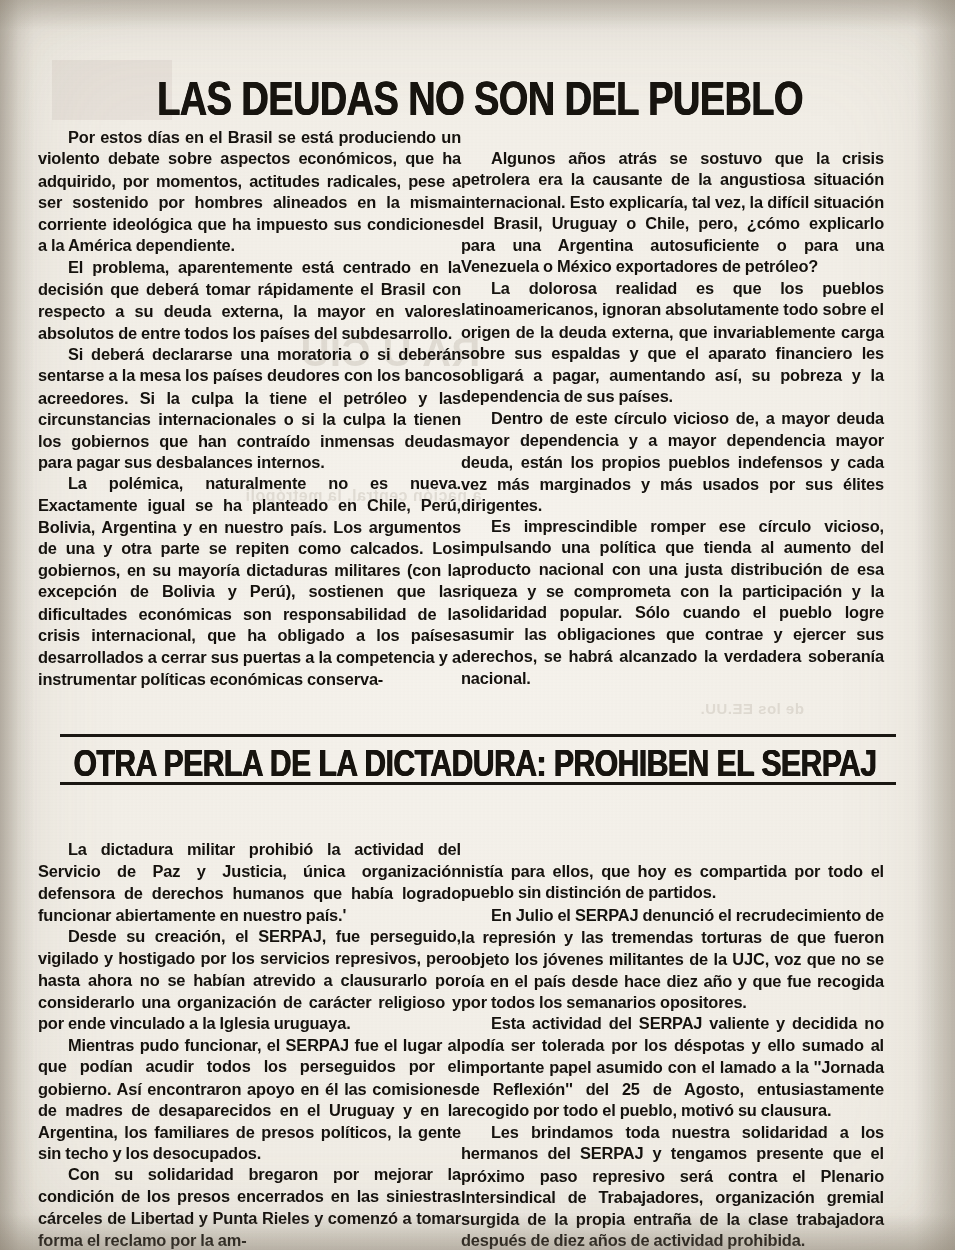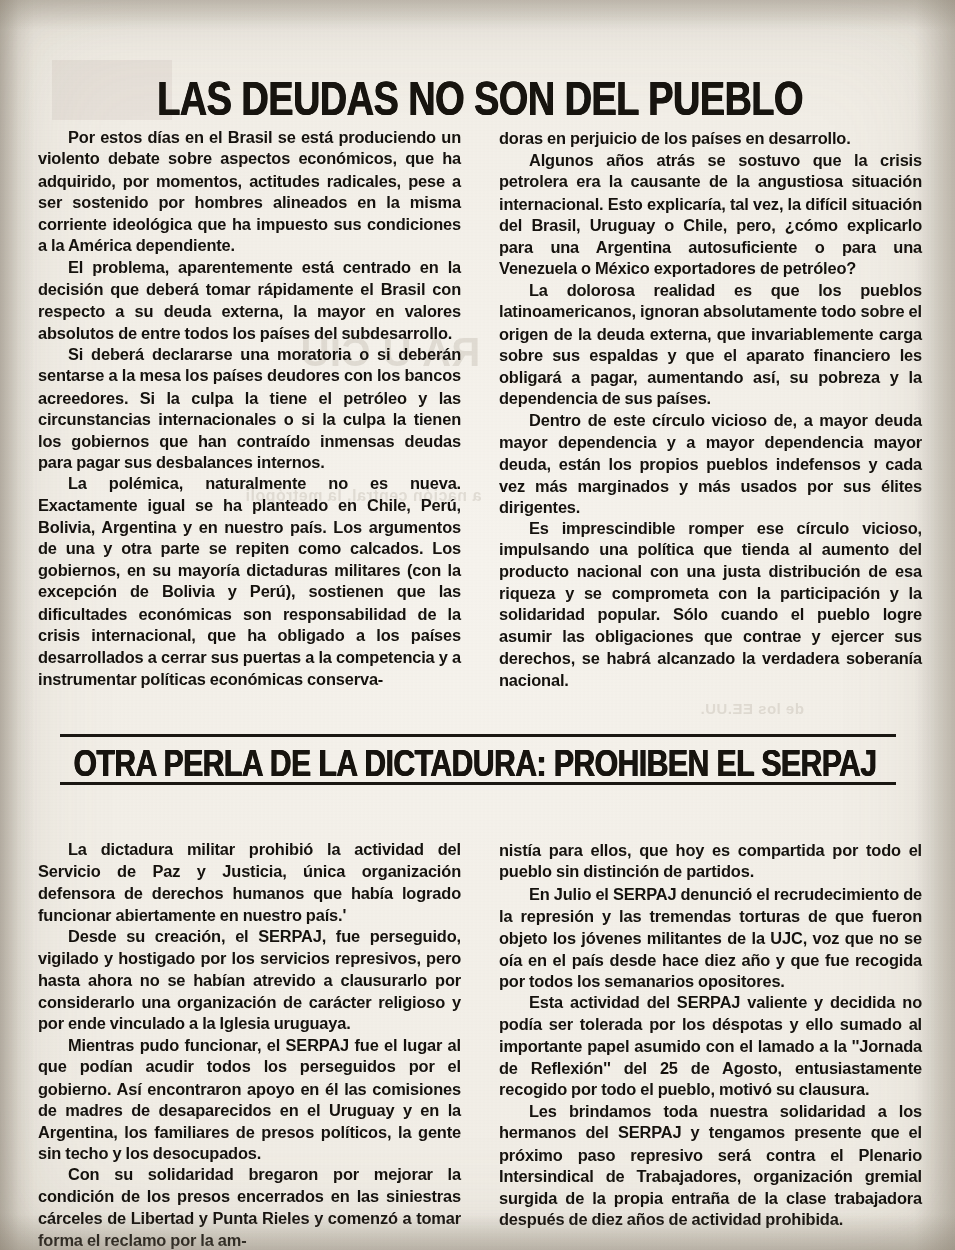--- a/index.html
+++ b/index.html
@@ -100,21 +100,21 @@
     background: #1a1712;
     height: 3px;
   }
   .rule-top-2 { left: 60px; top: 734px; width: 836px; height: 3px; }
   .rule-bottom-2 { left: 60px; top: 782px; width: 836px; height: 3px; }
 
   
   .article {
     position: absolute;
     display: flex;
-    gap: 38px;
+    align-items: flex-end;
   }
   .article-1 { left: 38px; top: 128px; width: 884px; }
   .article-2 { left: 38px; top: 840px; width: 884px; }
 
   .col {
     width: 423px;
   }
 
   p.body {
     margin: 0 0 2px 0;
@@ -173,21 +173,20 @@
     <h1 class="headline headline-1">LAS DEUDAS NO SON DEL PUEBLO</h1>
 
     <div class="article article-1">
       <div class="col">
         <p class="body">Por estos días en el Brasil se está produciendo un violento debate sobre aspectos económicos, que ha adquirido, por momentos, actitudes radicales, pese a ser sostenido por hombres alineados en la misma corriente ideológica que ha impuesto sus condiciones a la América dependiente.</p>
         <p class="body">El problema, aparentemente está centrado en la decisión que deberá tomar rápidamente el Brasil con respecto a su deuda externa, la mayor en valores absolutos de entre todos los países del subdesarrollo.</p>
         <p class="body">Si deberá declararse una moratoria o si deberán sentarse a la mesa los países deudores con los bancos acreedores. Si la culpa la tiene el petróleo y las circunstancias internacionales o si la culpa la tienen los gobiernos que han contraído inmensas deudas para pagar sus desbalances internos.</p>
         <p class="body">La polémica, naturalmente no es nueva. Exactamente igual se ha planteado en Chile, Perú, Bolivia, Argentina y en nuestro país. Los argumentos de una y otra parte se repiten como calcados. Los gobiernos, en su mayoría dictaduras militares (con la excepción de Bolivia y Perú), sostienen que las dificultades económicas son responsabilidad de la crisis internacional, que ha obligado a los países desarrollados a cerrar sus puertas a la competencia y a instrumentar políticas económicas conserva-</p>
       </div>
       <div class="col">
-        <p class="body noindent">doras en perjuicio de los países en desarrollo.</p>
         <p class="body">Algunos años atrás se sostuvo que la crisis petrolera era la causante de la angustiosa situación internacional. Esto explicaría, tal vez, la difícil situación del Brasil, Uruguay o Chile, pero, ¿cómo explicarlo para una Argentina autosuficiente o para una Venezuela o México exportadores de petróleo?</p>
         <p class="body">La dolorosa realidad es que los pueblos latinoamericanos, ignoran absolutamente todo sobre el origen de la deuda externa, que invariablemente carga sobre sus espaldas y que el aparato financiero les obligará a pagar, aumentando así, su pobreza y la dependencia de sus países.</p>
         <p class="body">Dentro de este círculo vicioso de, a mayor deuda mayor dependencia y a mayor dependencia mayor deuda, están los propios pueblos indefensos y cada vez más marginados y más usados por sus élites dirigentes.</p>
         <p class="body">Es imprescindible romper ese círculo vicioso, impulsando una política que tienda al aumento del producto nacional con una justa distribución de esa riqueza y se comprometa con la participación y la solidaridad popular. Sólo cuando el pueblo logre asumir las obligaciones que contrae y ejercer sus derechos, se habrá alcanzado la verdadera soberanía nacional.</p>
       </div>
     </div>
 
     <div class="rule rule-top-2"></div>
     <h1 class="headline headline-2">OTRA PERLA DE LA DICTADURA: PROHIBEN EL SERPAJ</h1>
     <div class="rule rule-bottom-2"></div>

